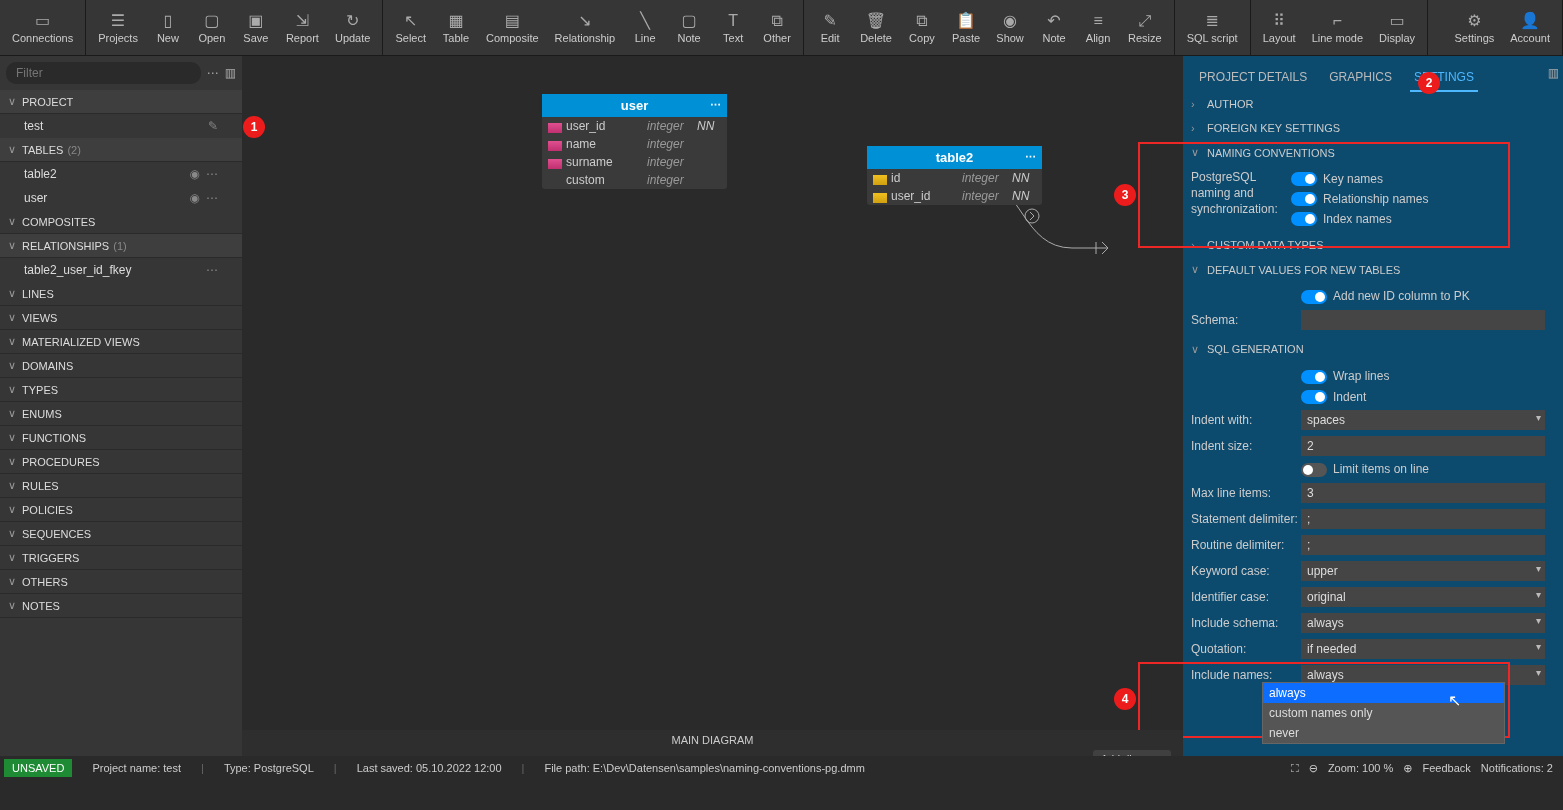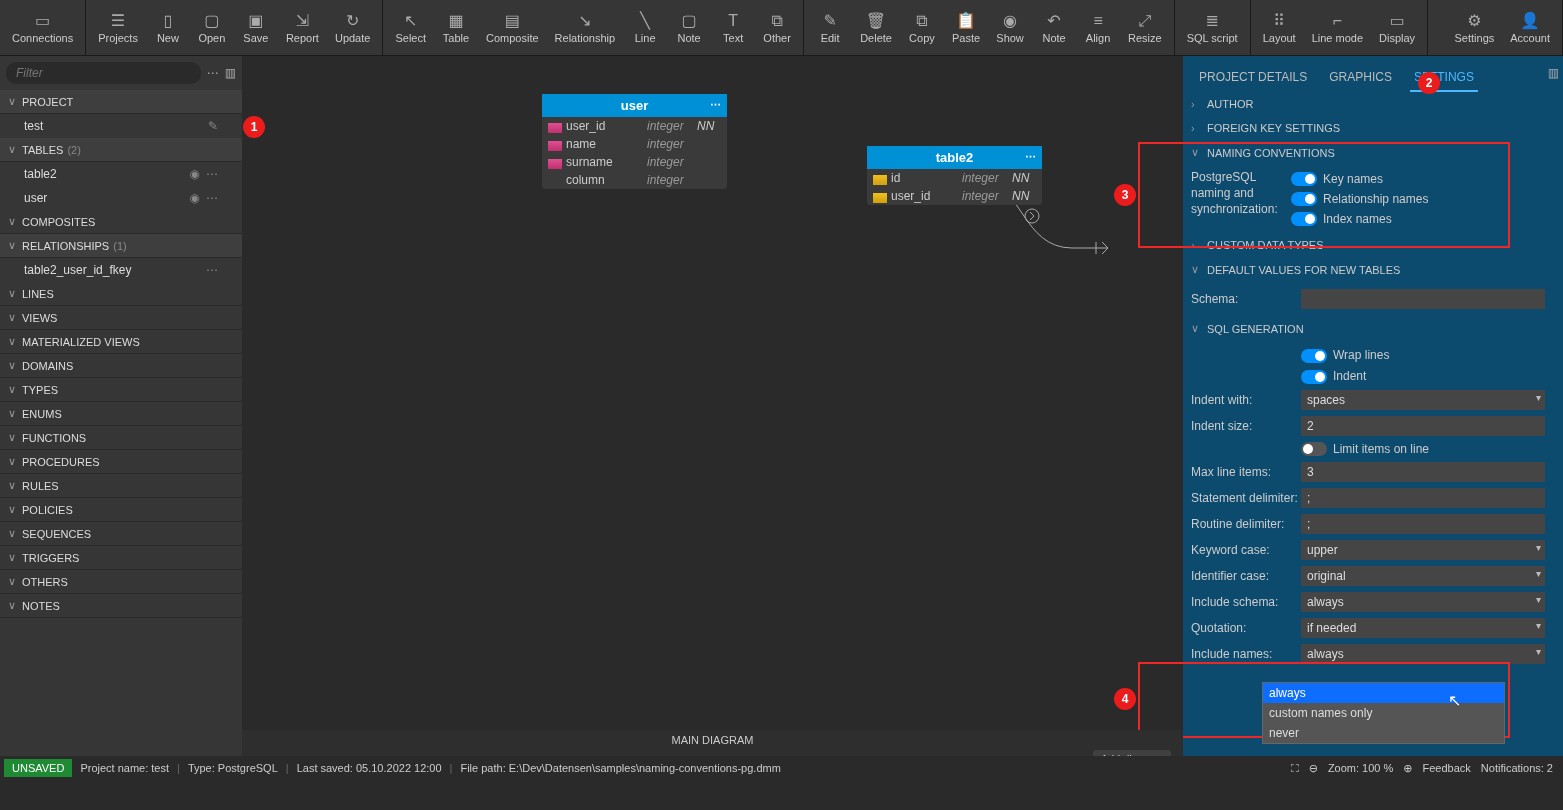--- a/index.html
+++ b/index.html
@@ -5,21 +5,21 @@
 * { box-sizing: border-box; margin: 0; padding: 0; font-family: -apple-system, "Segoe UI", Arial, sans-serif; }
 body { background: #2a2a2a; color: #ccc; font-size: 12px; width: 1563px; height: 810px; overflow: hidden; position: relative; }
 .toolbar { height: 56px; background: #363636; display: flex; align-items: center; border-bottom: 1px solid #1a1a1a; }
 .toolbar-group { display: flex; height: 100%; border-right: 1px solid #1a1a1a; padding: 0 4px; }
 .toolbar-btn { display: flex; flex-direction: column; align-items: center; justify-content: center; padding: 4px 8px; cursor: pointer; min-width: 44px; }
 .toolbar-icon { width: 18px; height: 18px; display: flex; align-items: center; justify-content: center; color: #aaa; font-size: 16px; }
 .toolbar-label { font-size: 11px; color: #ccc; margin-top: 2px; }
 .main { display: flex; height: 700px; }
 .sidebar { width: 242px; background: #363636; display: flex; flex-direction: column; }
 .filter-row { padding: 6px; display: flex; align-items: center; gap: 6px; }
-.filter-input { flex: 1; background: #2a2a2a; border: none; border-radius: 10px; padding: 4px 10px; color: #999; font-style: italic; font-size: 12px; height: 22px; }
+.filter-input { flex: 1; background: #2a2a2a; border: none; border-radius: 10px; padding: 4px 10px; color: #999; font-size: 12px; height: 22px; }
 .filter-more { color: #aaa; cursor: pointer; }
 .tree { overflow-y: auto; }
 .tree-section { padding: 5px 8px; display: flex; align-items: center; cursor: pointer; font-size: 11px; color: #ddd; background: #3e3e3e; border-bottom: 1px solid #2a2a2a; }
 .tree-section.light { background: #363636; }
 .tree-chev { width: 10px; display: inline-block; margin-right: 4px; color: #999; }
 .tree-count { color: #888; margin-left: 4px; }
 .tree-item { padding: 5px 24px; display: flex; align-items: center; cursor: pointer; font-size: 12px; color: #ddd; position: relative; }
 .tree-item-actions { margin-left: auto; display: flex; gap: 6px; color: #888; }
 .canvas { flex: 1; background: #2a2a2a; position: relative; }
 .table-box { position: absolute; background: #3a3a3a; border-radius: 3px; overflow: visible; }
@@ -50,21 +50,21 @@
 .select-field { width: 100%; background: #454545; border: none; color: #ddd; padding: 3px 6px; font-size: 12px; position: relative; }
 .select-field::after { content: '▾'; position: absolute; right: 4px; top: 2px; color: #bbb; font-size: 10px; }
 .dropdown-open { position: absolute; left: 1262px; top: 682px; width: 243px; background: #555; z-index: 100; border: 1px solid #666; }
 .dropdown-opt { padding: 3px 6px; font-size: 12px; cursor: pointer; color: #ddd; }
 .dropdown-opt.highlight { background: #0d6dff; color: #fff; }
 .red-frame { border: 2px solid #ed2626; position: absolute; pointer-events: none; }
 .marker { width: 22px; height: 22px; background: #ed1c1c; border-radius: 50%; color: #fff; display: flex; align-items: center; justify-content: center; font-weight: bold; font-size: 12px; position: absolute; z-index: 200; }
 .bottom-tabs { position: absolute; left: 242px; right: 380px; bottom: 54px; height: 26px; background: #2e2e2e; display: flex; align-items: center; padding: 0 12px; flex-direction: column; }
 .btab { padding: 4px 10px; font-size: 11px; }
 .add-diag { margin-left: auto; background: #404040; padding: 3px 8px; border-radius: 3px; font-size: 11px; cursor: pointer; }
-.statusbar { position: absolute; bottom: 30px; left: 0; right: 0; height: 24px; background: #2a2a2a; display: flex; align-items: center; font-size: 11px; gap: 8px; padding-left: 4px; }
+.statusbar { position: absolute; bottom: 30px; left: 0; right: 0; height: 24px; background: #2a2a2a; display: flex; align-items: center; font-size: 11px; gap: 20px; padding-left: 4px; }
 .status-tag { background: #1e8b34; color: #fff; padding: 3px 8px; }
 .status-sep { color: #666; }
 .status-r { margin-left: auto; display: flex; align-items: center; gap: 10px; padding-right: 10px; }
 .cursor-arrow { position: absolute; left: 1448px; top: 691px; z-index: 300; color: #fff; font-size: 16px; pointer-events: none; }
 svg.relsvg { position: absolute; left: 540px; top: 120px; width: 340px; height: 90px; overflow: visible; }
 .panel-icon-col { position: absolute; right: 4px; top: 66px; display: flex; flex-direction: column; gap: 2px; color: #aaa; }
 </style>
 </head>
 <body>
 
@@ -341,21 +341,21 @@
             <span class="col-nn"></span>
           </div>
           <div class="table-row">
             <span class="col-icon key-pink"></span>
             <span class="col-name">surname</span>
             <span class="col-type">integer</span>
             <span class="col-nn"></span>
           </div>
           <div class="table-row">
             <span class="col-icon " style="visibility: hidden;"></span>
-            <span class="col-name">column</span>
+            <span class="col-name">custom</span>
             <span class="col-type">integer</span>
             <span class="col-nn"></span>
           </div>
         </div>
     </div>
 
     <div class="table-box" style="left:625px; top:90px; width:175px;">
       <div class="table-header">
         <span>table2</span>
         <span class="table-menu">⋯</span>
@@ -421,20 +421,24 @@
     <div class="panel-section-hdr">
         <span class="tree-chev">›</span>
         <span>CUSTOM DATA TYPES</span>
       </div>
 
     <div class="panel-section-hdr">
         <span class="tree-chev">∨</span>
         <span>DEFAULT VALUES FOR NEW TABLES</span>
       </div>
     <div class="panel-body">
+      <div class="set-row">
+          <div class="set-label"></div>
+          <div class="set-control"><span class="toggle"></span><span>Add new ID column to PK</span></div>
+        </div>
       <div class="set-row">
           <div class="set-label">Schema:</div>
           <div class="set-control"><input class="input-field" value="" style=""></div>
         </div>
     </div>
 
     <div class="panel-section-hdr">
         <span class="tree-chev">∨</span>
         <span>SQL GENERATION</span>
       </div>

